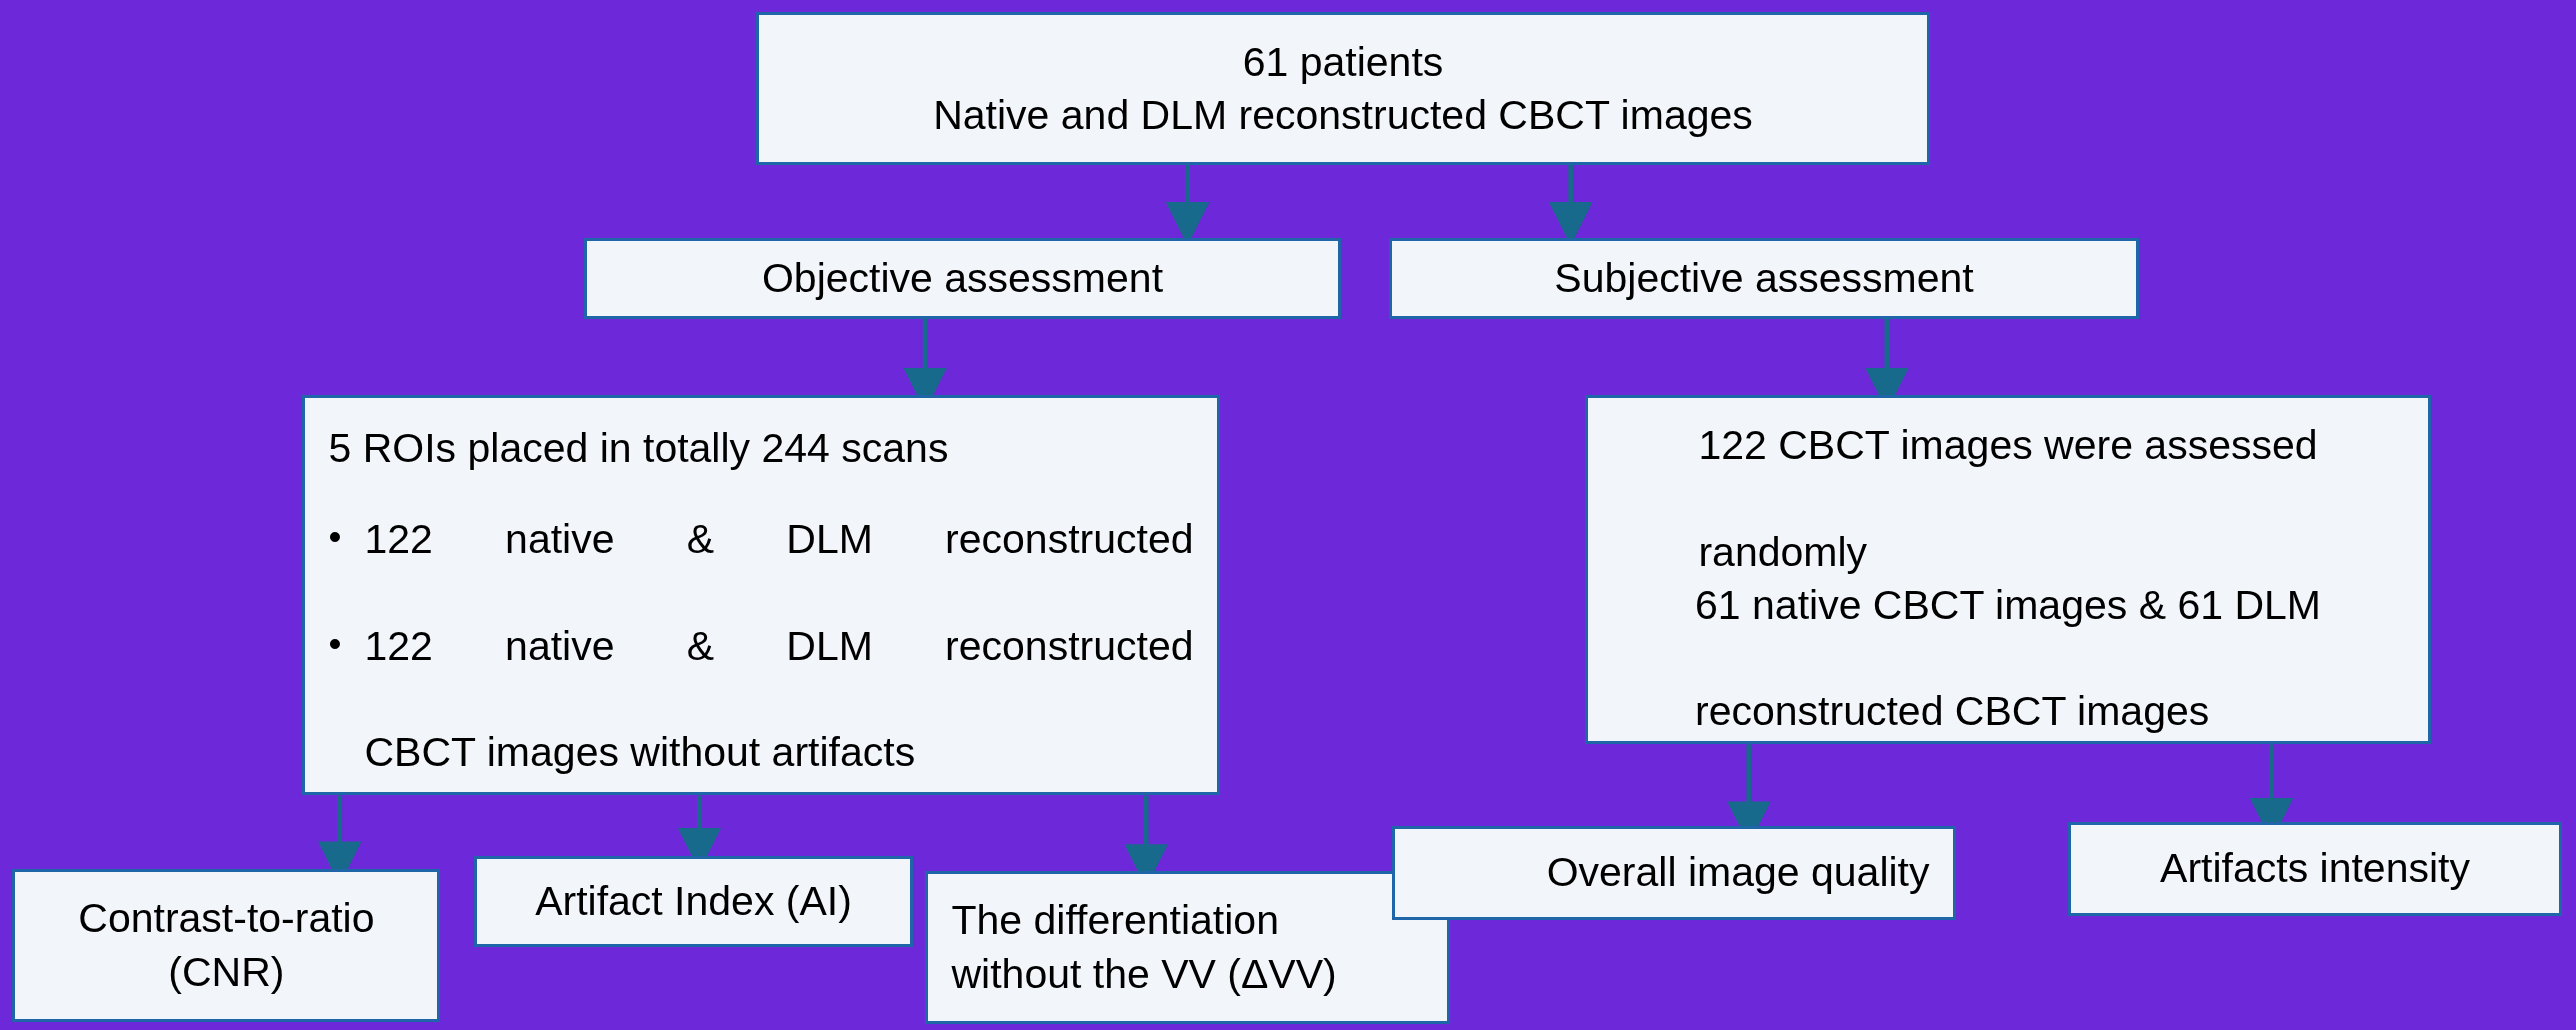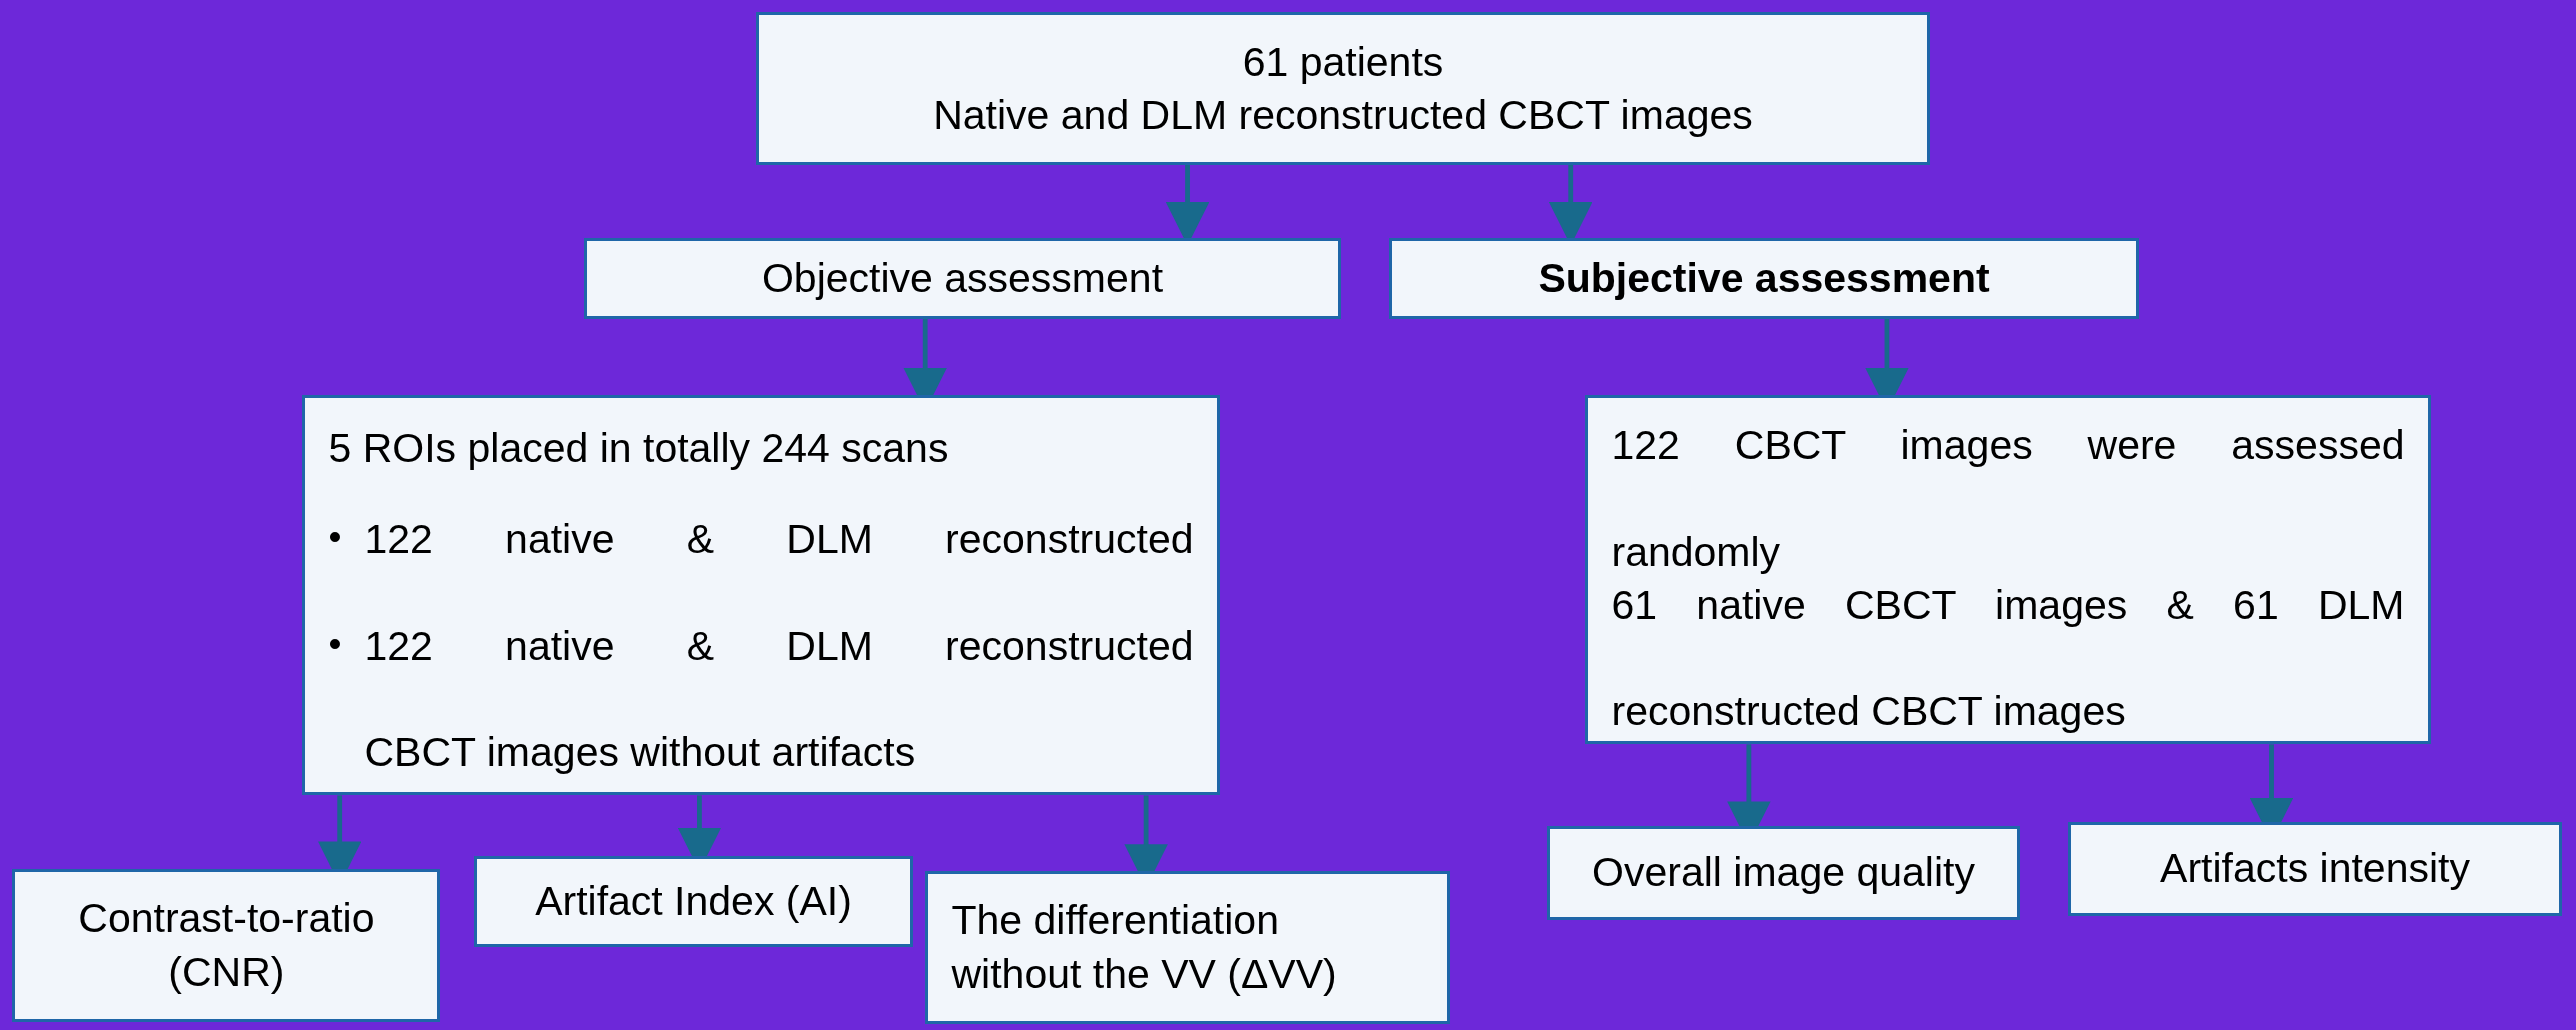--- a/index.html
+++ b/index.html
@@ -127,21 +127,21 @@
 
   <div class="node center pad" style="left:756px; top:12.4px; width:1174px; height:153px;">
     <div class="line">61 patients</div>
     <div class="line">Native and DLM reconstructed CBCT images</div>
   </div>
 
   <div class="node center pad" style="left:584px; top:238px; width:757px; height:81px;">
     <div class="line">Objective assessment</div>
   </div>
 
-  <div class="node center pad" style="left:1389px; top:238px; width:750px; height:81px;font-weight:bold;">
+  <div class="node center pad" style="left:1389px; top:238px; width:750px; height:81px;">
     <div class="line">Subjective assessment</div>
   </div>
 
   <div class="node pad" style="left:302px; top:395px; width:918px; height:400px; justify-content:flex-start; padding-top:23.5px;">
     <div class="line">5 ROIs placed in totally 244 scans</div>
     <div class="spacer-md"></div>
 
     <div class="bullet-row">
       <div class="bullet-dot">•</div>
       <div class="bullet-body">
@@ -151,21 +151,21 @@
 
     <div class="bullet-row">
       <div class="bullet-dot">•</div>
       <div class="bullet-body">
         <div class="just-fill">122 native &amp; DLM reconstructed</div>
         <div>CBCT images without artifacts</div>
       </div>
     </div>
   </div>
 
-  <div class="node pad" style="left:1585px; top:395px; width:846px; height:349px; justify-content:flex-start; padding-top:21px;">
+  <div class="node pad" style="left:1585px; top:395px; width:846px; height:349px; justify-content:flex-start; padding-top:21px;align-items:center;">
     <div class="para">
       <div class="just-fill">122 CBCT images were assessed</div>
       <div>randomly</div>
     </div>
     <div class="spacer-md"></div>
     <div class="para">
       <div class="just-fill">61 native CBCT images &amp; 61 DLM</div>
       <div>reconstructed CBCT images</div>
     </div>
   </div>
@@ -177,21 +177,21 @@
 
   <div class="node center pad" style="left:474px; top:856px; width:439px; height:91px;text-align:right;">
     <div class="line">Artifact Index (AI)</div>
   </div>
 
   <div class="node pad" style="left:925px; top:871px; width:525px; height:153px; align-items:flex-start; text-align:left;">
     <div class="line">The differentiation</div>
     <div class="line">without the VV (ΔVV)</div>
   </div>
 
-  <div class="node center pad" style="left:1547px; top:826px; width:473px; height:94px;">
+  <div class="node center pad" style="left:1392px; top:826px; width:564px; height:94px;align-items:flex-end;">
     <div class="line">Overall image quality</div>
   </div>
 
   <div class="node center pad" style="left:2068px; top:822px; width:494px; height:94px;">
     <div class="line">Artifacts intensity</div>
   </div>
 
 </div>
 
 

